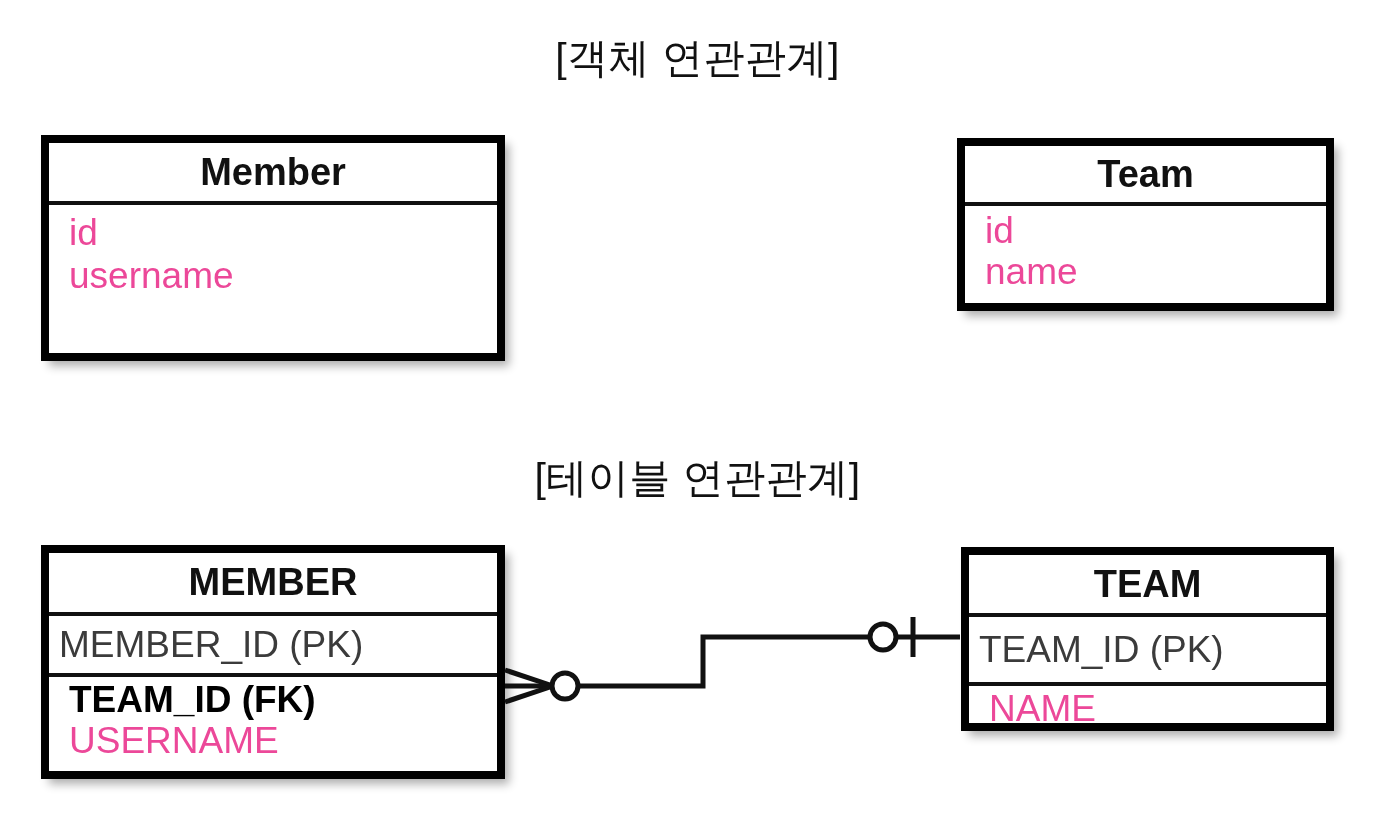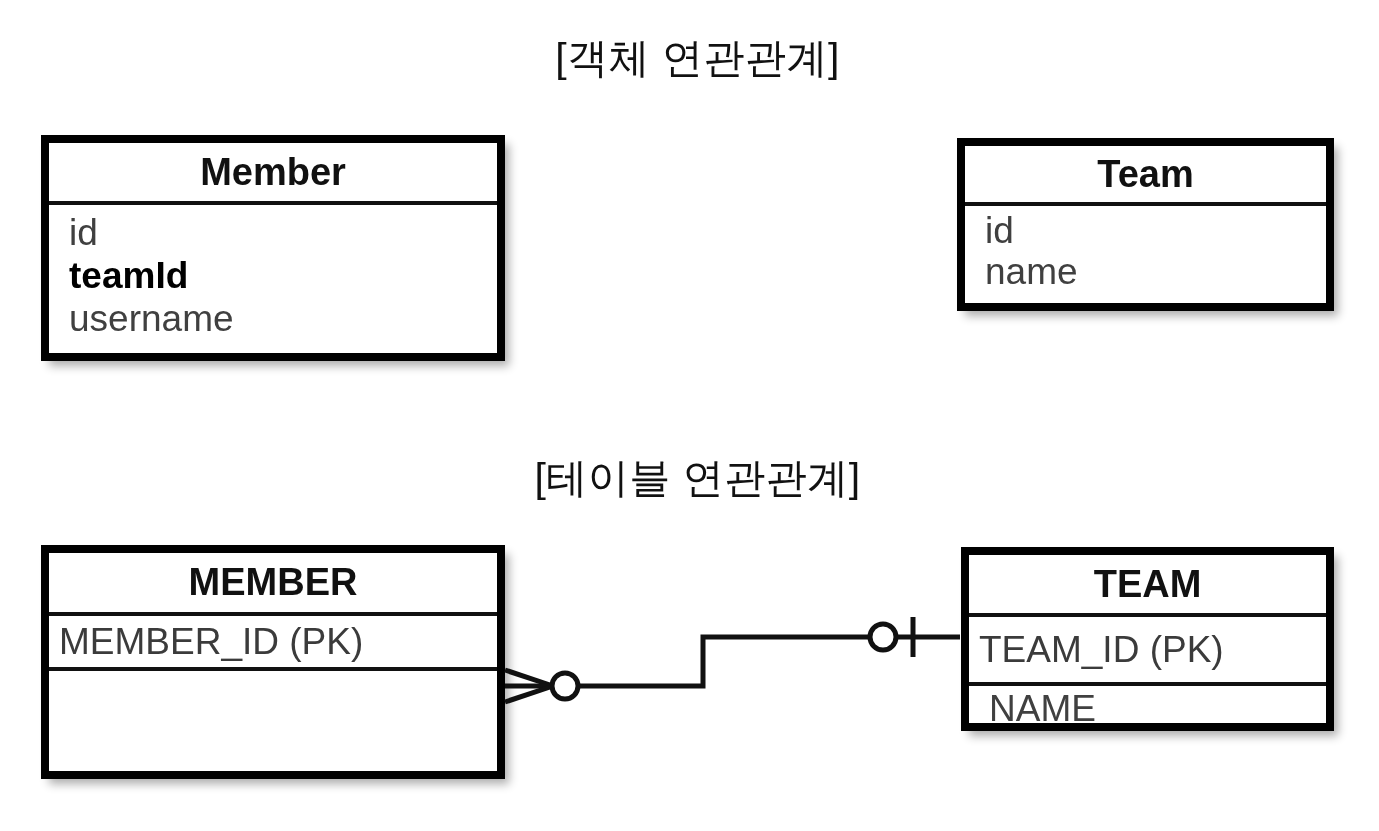--- a/index.html
+++ b/index.html
@@ -55,21 +55,21 @@
   .entity .divider {
     height: 4px;
     background: #111111;
     width: 100%;
   }
   .entity .body {
     box-sizing: border-box;
     padding: 0 0 0 10px;
   }
   .entity .attr {
-    color: #404040;
+    color: #ec4899;
     white-space: nowrap;
     line-height: 1.0;
   }
   .entity .attr.fk {
     font-weight: 700;
     color: #000000;
   }
 
   
   #box-member-object {
@@ -84,21 +84,21 @@
   }
   #box-team-object .head { height: 56px; font-size: 38px; }
   #box-team-object .body { padding-top: 4px; }
   #box-team-object .attr { font-size: 37px; padding: 2px 0 2px 10px; }
 
   
   #box-member-table {
     left: 41px; top: 545px; width: 464px; height: 234px;
   }
   #box-member-table .head { height: 59px; font-size: 38px; }
-  #box-member-table .row-pk { font-size: 37px; height: 51px;
+  #box-member-table .row-pk { font-size: 37px; height: 57px;
     display: flex; align-items: center; padding-left: 10px; color:#3b3b3b; }
   #box-member-table .body { padding-top: 2px; }
   #box-member-table .attr { font-size: 37px; padding: 2px 0 2px 10px; }
 
   #box-team-table {
     left: 961px; top: 547px; width: 373px; height: 184px;
   }
   #box-team-table .head { height: 58px; font-size: 38px; }
   #box-team-table .row-pk { font-size: 37px; height: 65px;
     display: flex; align-items: center; padding-left: 10px; color:#3b3b3b; }
@@ -118,41 +118,44 @@
 </head>
 <body>
 
 <div class="section-title" id="title-object">[객체 연관관계]</div>
 
 <div class="entity" id="box-member-object">
   <div class="head">Member</div>
   <div class="divider"></div>
   <div class="body">
     <div class="attr">id</div>
-    <div class="attr fk">teamId</div>
     <div class="attr">username</div>
   </div>
 </div>
 
 <div class="entity" id="box-team-object">
   <div class="head">Team</div>
   <div class="divider"></div>
   <div class="body">
     <div class="attr">id</div>
     <div class="attr">name</div>
   </div>
 </div>
 
 <div class="section-title" id="title-table">[테이블 연관관계]</div>
 
 <div class="entity" id="box-member-table">
   <div class="head">MEMBER</div>
   <div class="divider"></div>
   <div class="row-pk">MEMBER_ID (PK)</div>
   <div class="divider"></div>
+  <div class="body">
+    <div class="attr fk">TEAM_ID (FK)</div>
+    <div class="attr">USERNAME</div>
+  </div>
 </div>
 
 <div class="entity" id="box-team-table">
   <div class="head">TEAM</div>
   <div class="divider"></div>
   <div class="row-pk">TEAM_ID (PK)</div>
   <div class="divider"></div>
   <div class="body">
     <div class="attr">NAME</div>
   </div>

